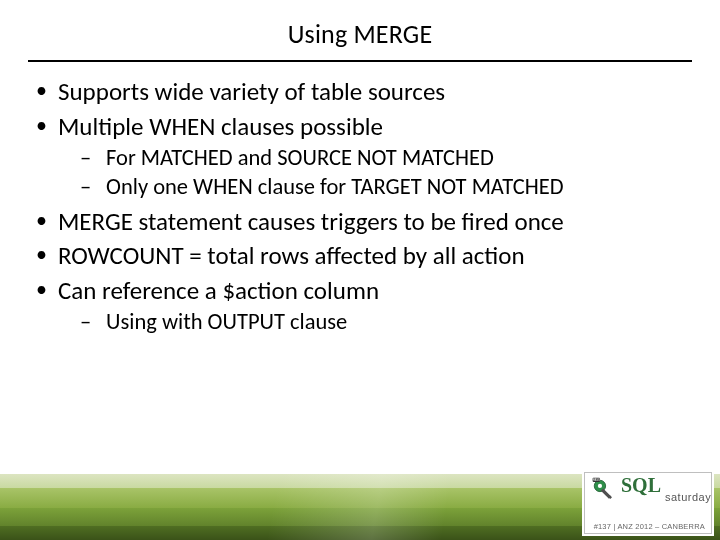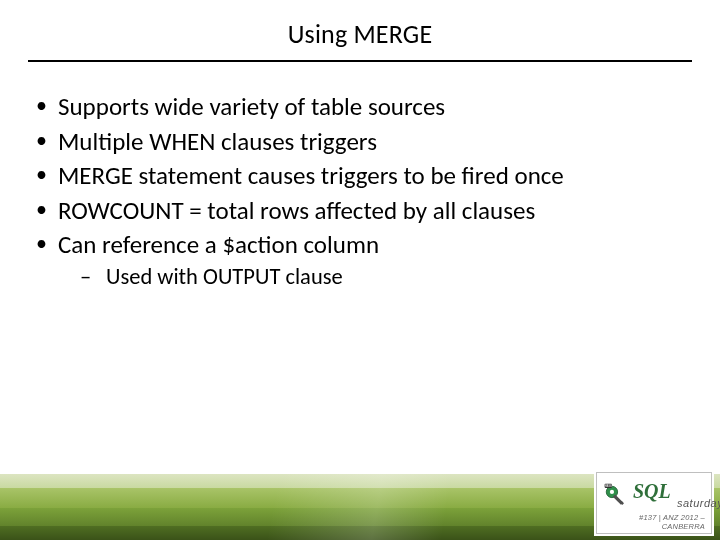--- a/index.html
+++ b/index.html
@@ -25,21 +25,21 @@
     padding-top: 18px;
     padding-bottom: 6px;
     letter-spacing: 0.2px;
   }
   .rule {
     border: none;
     border-top: 2px solid #000;
     margin: 4px 28px 0 28px;
   }
   .content {
-    padding: 30px 28px 0 28px;
+    padding: 15px 28px 0 28px;
     font-size: 25px;
     line-height: 1.22;
   }
   ul.lvl1 {
     list-style: none;
     margin: 0;
     padding: 0;
   }
   ul.lvl1 > li {
     position: relative;
@@ -92,31 +92,30 @@
     position:absolute; bottom:0; height:70px; width:120%;
     left:-10%;
     background: linear-gradient(100deg, rgba(255,255,255,0) 40%, rgba(255,255,255,.18) 52%, rgba(255,255,255,0) 60%);
     pointer-events:none;
   }
   
   .logo {
     position: absolute;
     right: 8px;
     bottom: 6px;
-    width: 116px;
+    width: 128px;
     height: 62px;
     background: #fff;
     border: 1px solid #bfbfbf;
     box-shadow: 0 0 0 2px #fff;
     display: flex;
     flex-direction: column;
-    justify-content: flex-end;
+    justify-content: space-between;
     padding: 4px 6px 2px 6px;
     box-sizing: border-box;
-    font-style: italic;
   }
   .logo-top {
     display: flex;
     align-items: center;
     gap: 4px;
   }
   .keyicon {
     width: 26px; height: 26px; flex: 0 0 26px;
   }
   .sql {
@@ -147,28 +146,32 @@
 <body>
 <div class="slide">
 
   <div class="title">Using MERGE</div>
   <hr class="rule">
 
   <div class="content">
     <ul class="lvl1">
       <li>Supports wide variety of table sources</li>
       <li>
-        <span>Multiple WHEN clauses triggers</span>
+        <span>Multiple WHEN clauses possible</span>
+        <ul class="lvl2">
+          <li>For MATCHED and SOURCE NOT MATCHED</li>
+          <li>Only one WHEN clause for TARGET NOT MATCHED</li>
+        </ul>
       </li>
       <li>MERGE statement causes triggers to be fired once</li>
-      <li>ROWCOUNT = total rows affected by all clauses</li>
+      <li>ROWCOUNT = total rows affected by all action</li>
       <li>
         <span>Can reference a $action column</span>
         <ul class="lvl2">
-          <li>Used with OUTPUT clause</li>
+          <li>Using with OUTPUT clause</li>
         </ul>
       </li>
     </ul>
   </div>
 
   <div class="footer">
     <div class="band b1"></div>
     <div class="band b2"></div>
     <div class="band b3"></div>
     <div class="band b4"></div>

